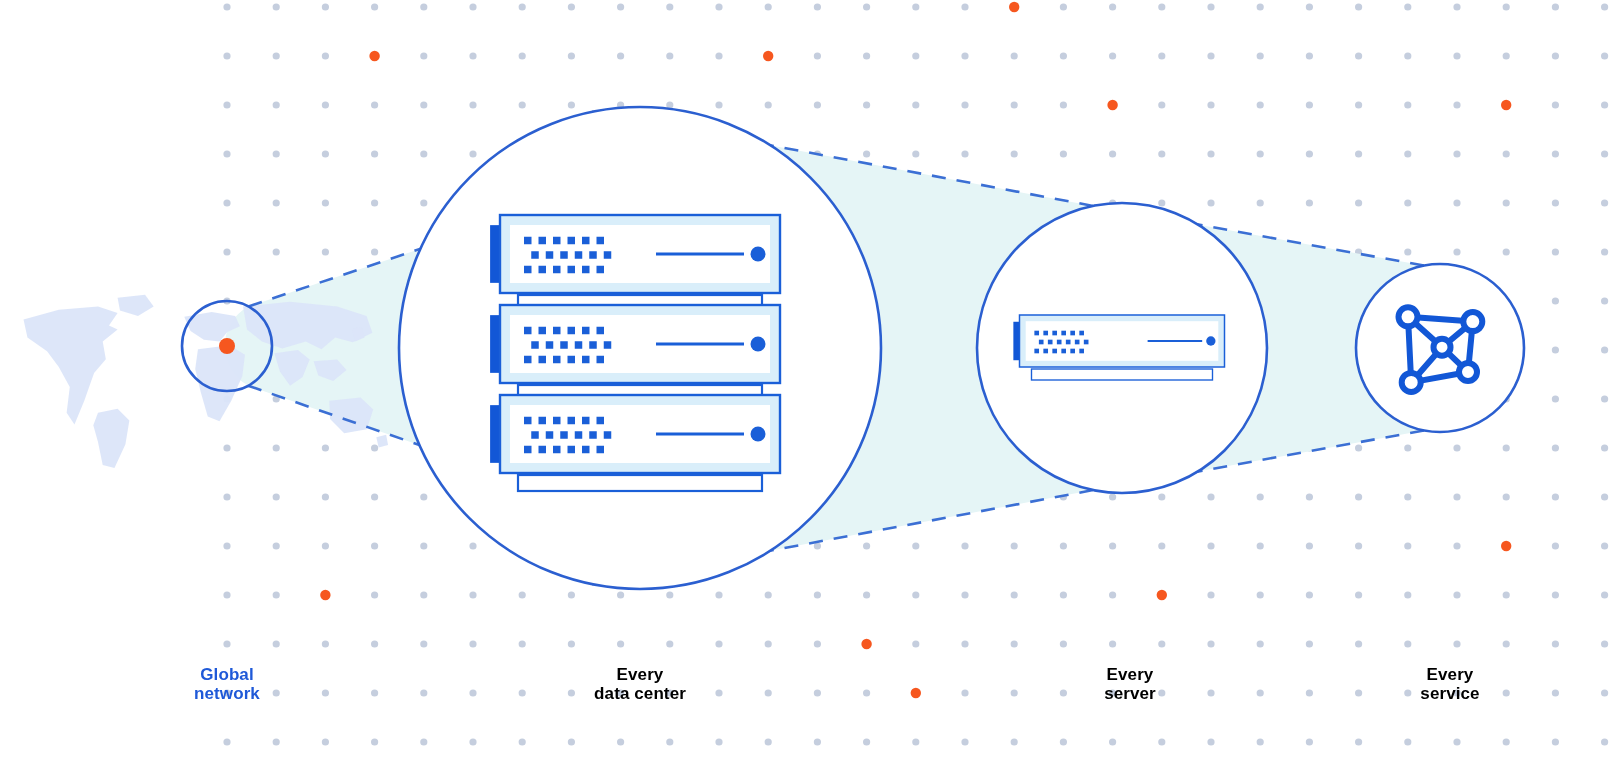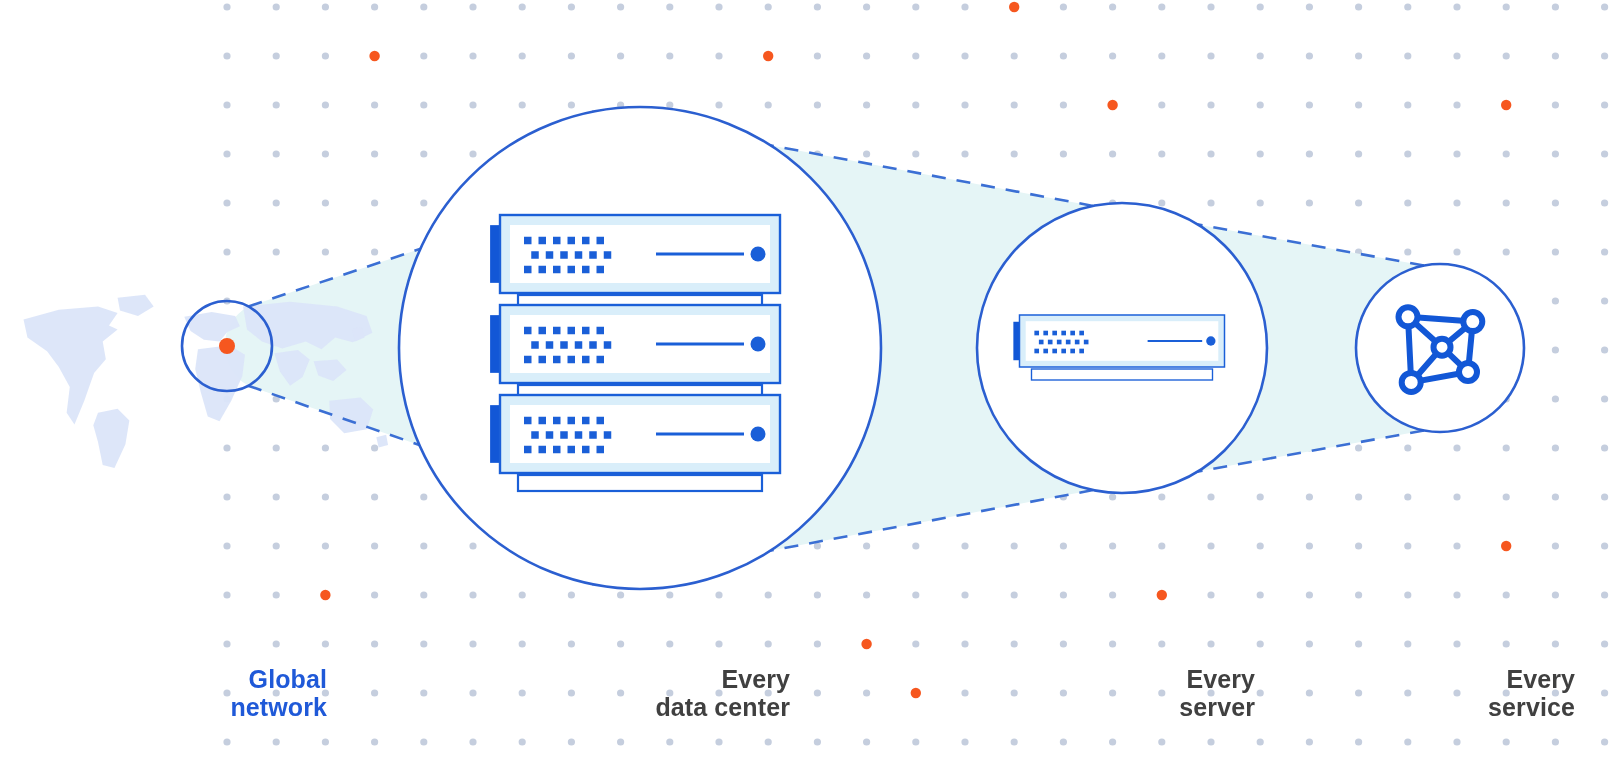--- a/index.html
+++ b/index.html
@@ -4,29 +4,29 @@
 <style>
   html,body{margin:0;padding:0;background:#ffffff;}
   body{
     font-family:"Liberation Sans","DejaVu Sans",sans-serif;
     width:1620px;height:782px;overflow:hidden;
   }
   #stage{position:relative;width:1620px;height:782px;background:#ffffff;overflow:hidden;}
   #stage svg.layer{position:absolute;left:0;top:0;width:1620px;height:782px;}
   .label{
     position:absolute;
-    text-align:right;
-    font-size:25px;
+    text-align:center;
+    font-size:17px;
     font-weight:700;
     line-height:1.12;
     letter-spacing:.1px;
     white-space:pre-line;
     pointer-events:none;
   }
-  .label.dark{color:#404040;}
+  .label.dark{color:#000000;}
   .label.blue{color:#1f59d8;}
 </style>
 </head>
 <body>
 
 <div id="stage">
 
   <svg class="layer" id="dot-grid-layer" viewBox="0 0 1620 782" preserveAspectRatio="none">
       <circle cx="227.0" cy="7.0" r="3.6" fill="#c5cede"></circle>
       <circle cx="276.2" cy="7.0" r="3.6" fill="#c5cede"></circle>

